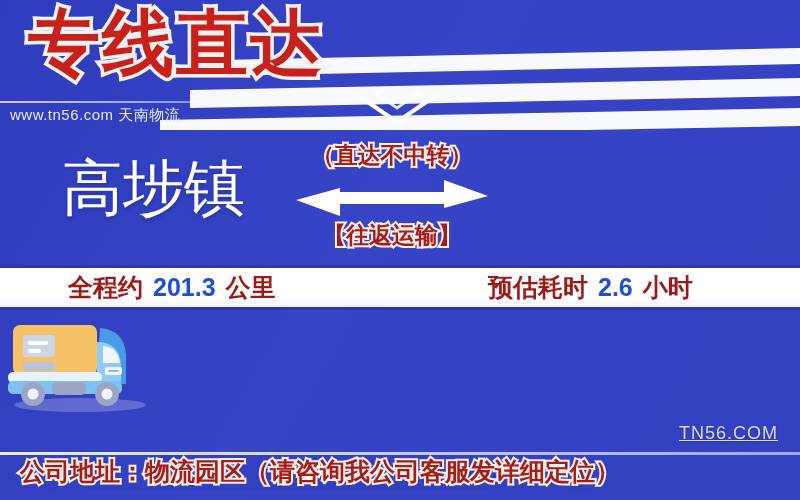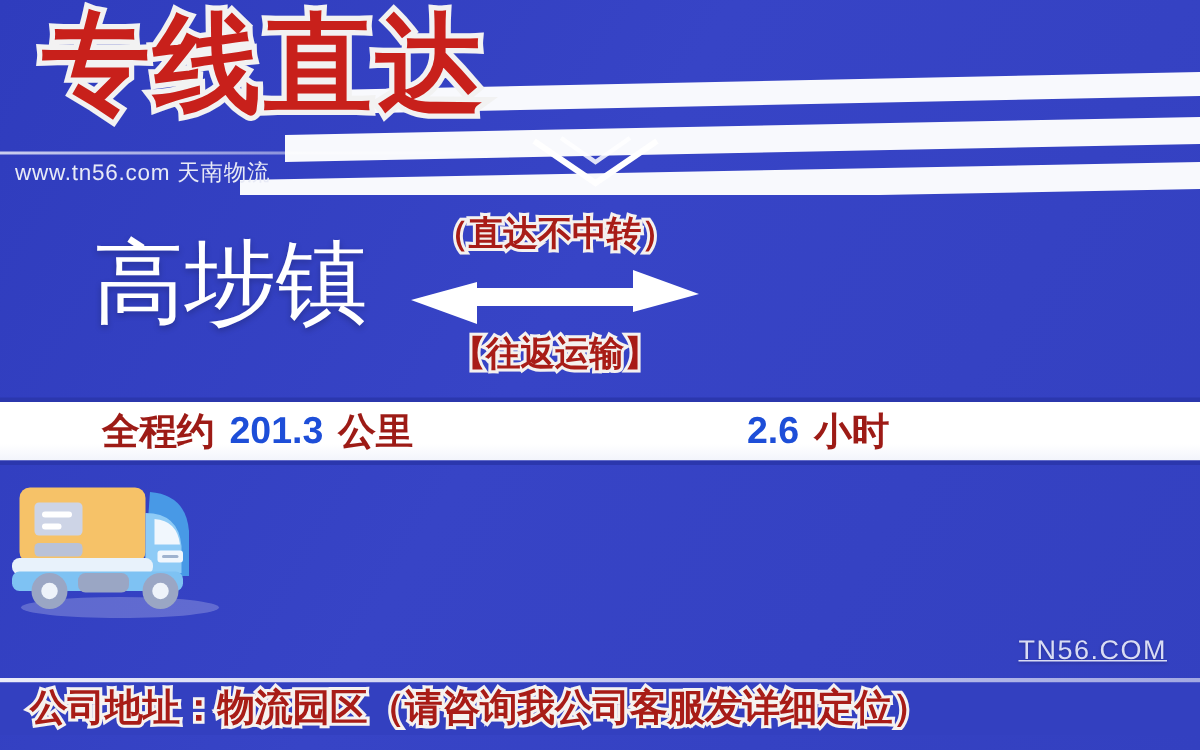--- a/index.html
+++ b/index.html
@@ -91,21 +91,21 @@
     font-weight: normal;
     color: #ffffff;
     white-space: nowrap;
     text-shadow: 0 2px 4px rgba(0,0,0,0.22);
   }
   .city-origin { left: 62px; }
   .city-dest   { left: 556px; }
 
   .mid {
     position: absolute;
-    left: 270px;
+    left: 292px;
     top: 0;
     width: 200px;
     height: 120px;
   }
   .mid-label {
     position: absolute;
     width: 200px;
     text-align: center;
     font-size: 23px;
     font-weight: bold;
@@ -260,20 +260,21 @@
   </div>
 
   <div class="band">
     <div class="band-inner">
       <div class="stat stat-distance">
         <span class="lbl">全程约</span>
         <span class="num">201.3</span>
         <span class="unit">公里</span>
       </div>
       <div class="stat stat-duration">
+        <span class="lbl">预估耗时</span>
         <span class="num">2.6</span>
         <span class="unit">小时</span>
       </div>
     </div>
   </div>
 
   <svg class="truck" viewBox="0 0 150 100" preserveAspectRatio="xMidYMid meet">
     <ellipse cx="76" cy="93" rx="66" ry="7" fill="#ffffff" opacity="0.22"></ellipse>
 
     <path d="M96 16 q24 2 26 26 l0 30 -30 0 z" fill="#4a9ee8" opacity="0.95"></path>

